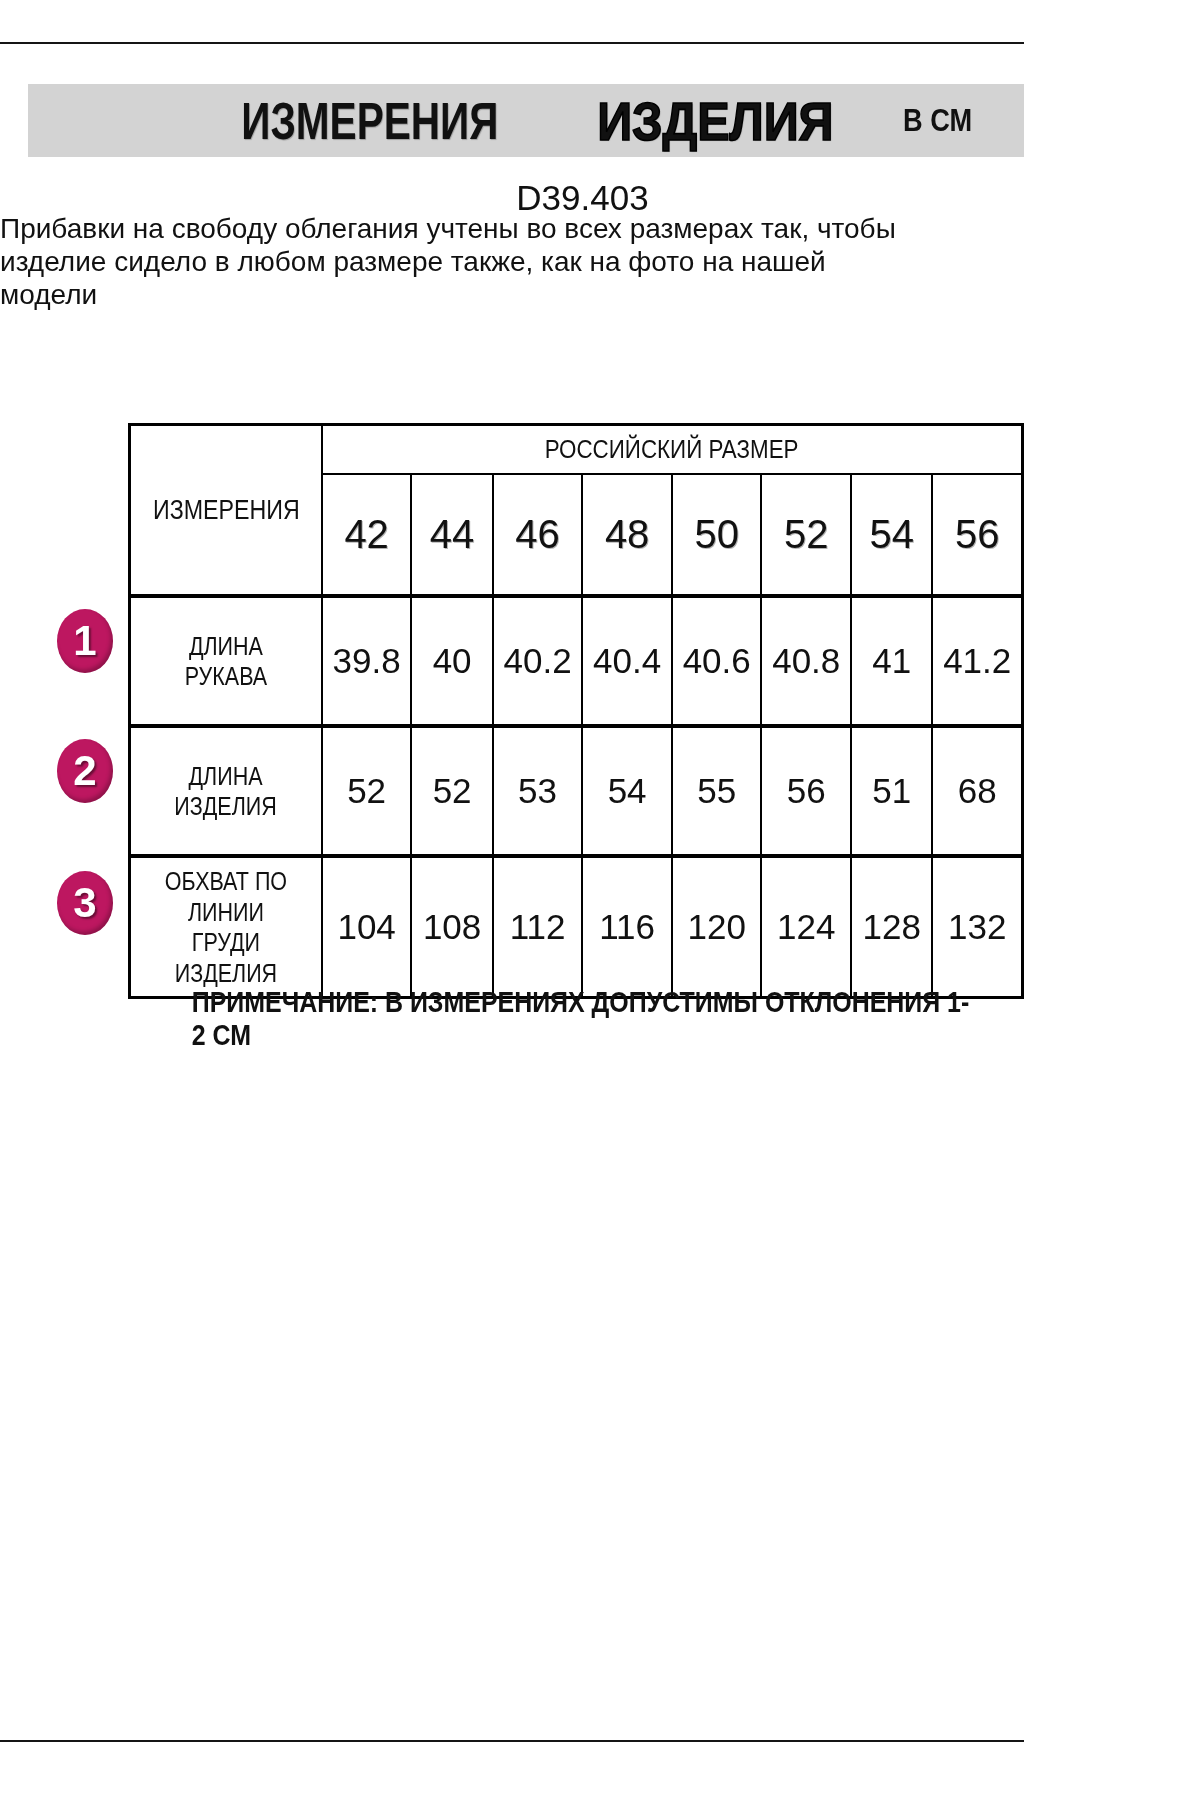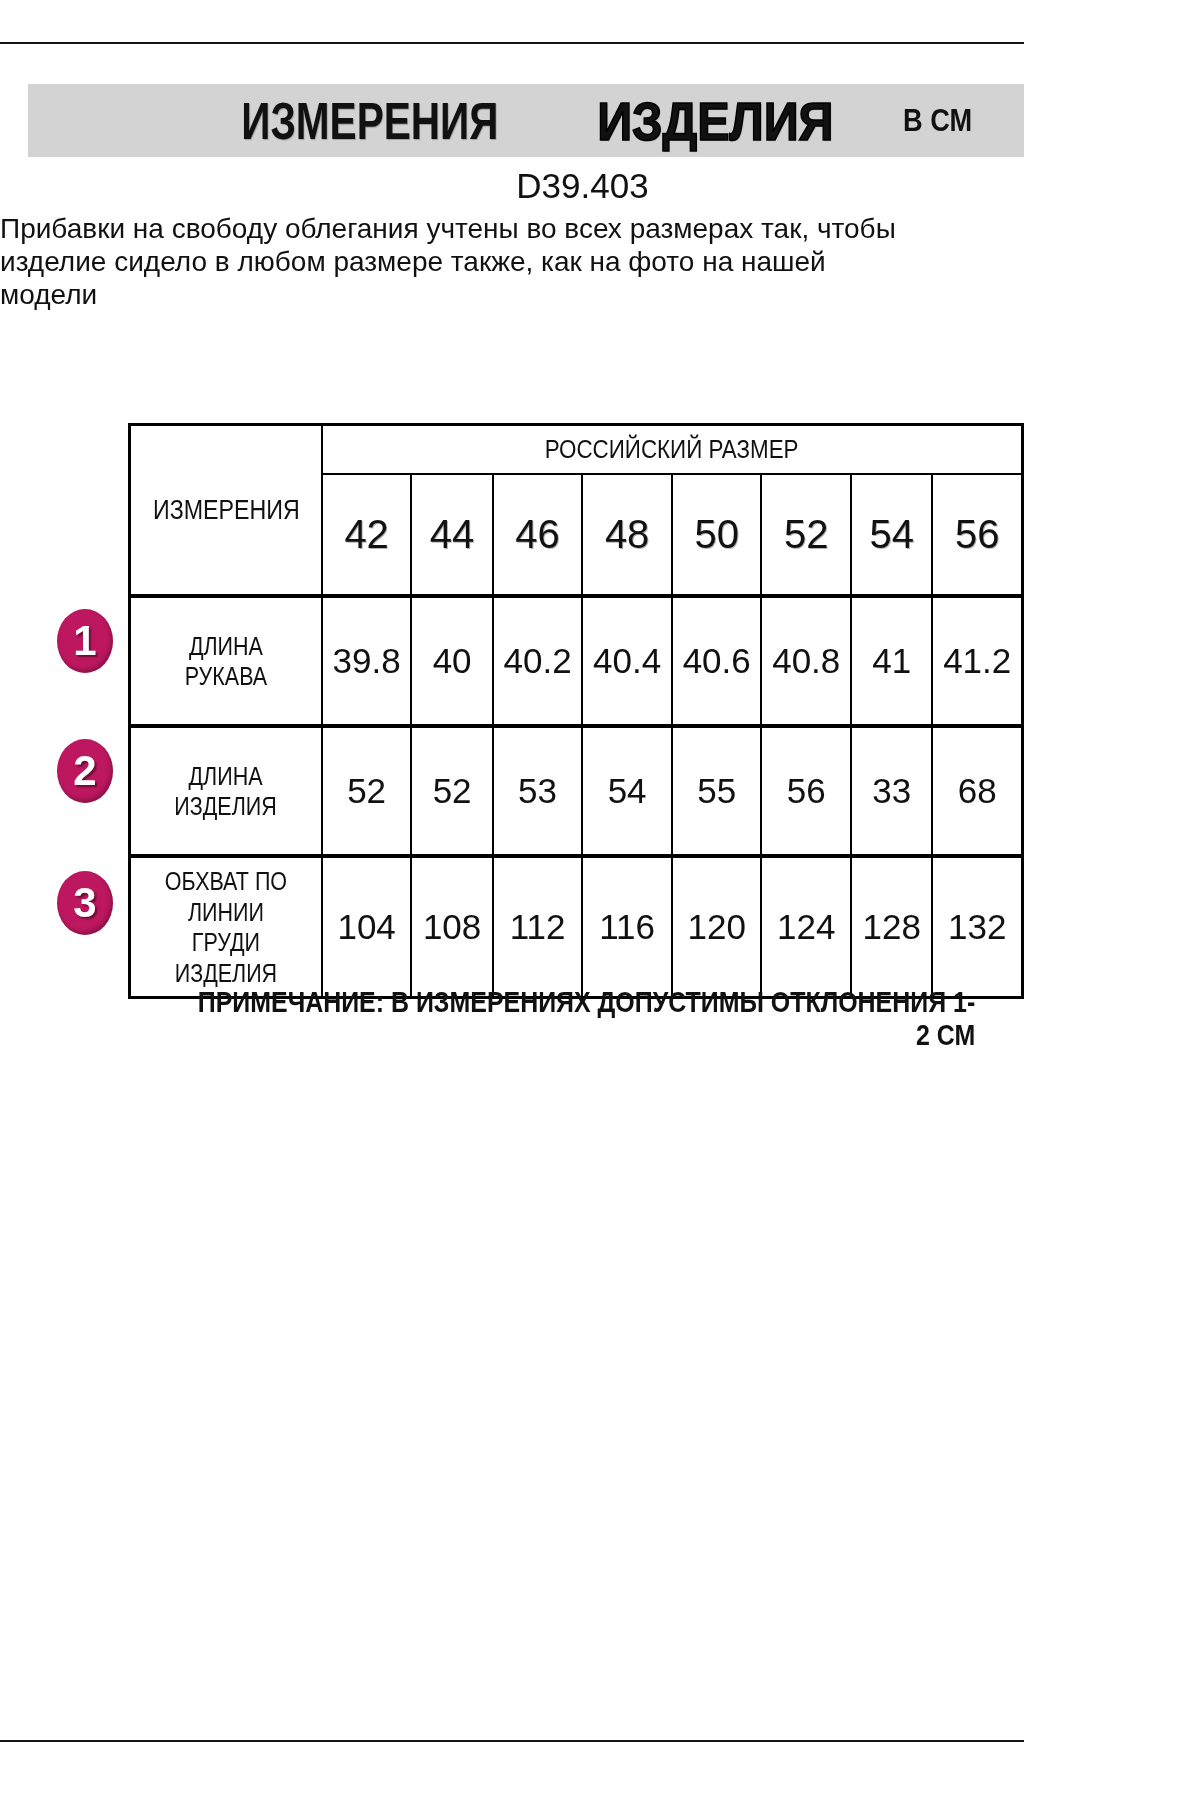--- a/index.html
+++ b/index.html
@@ -9,21 +9,21 @@
   .frame{position:absolute;left:-8px;top:42px;width:1184px;height:1696px;
          border:2px solid #151515;}
 
   .titlebar{position:absolute;left:28px;top:84px;width:1127px;height:73px;
             background:#d3d3d3;display:flex;align-items:center;justify-content:center;gap:50px;}
   .t1{display:inline-block;font-size:52px;font-weight:bold;transform:scaleX(0.78);
       text-shadow:1px 1px 1px rgba(0,0,0,0.25);}
   .t2{display:inline-block;font-size:54px;font-weight:bold;-webkit-text-stroke:1.6px #000;
       transform:scaleX(0.9);text-shadow:1px 1px 1px rgba(0,0,0,0.25);}
   .t3{display:inline-block;font-size:32px;font-weight:bold;transform:scaleX(0.85);}
-  .code{position:absolute;left:0;top:166px;width:1165px;text-align:center;font-size:35px;}
+  .code{position:absolute;left:0;top:178px;width:1165px;text-align:center;font-size:35px;}
   .desc{position:absolute;left:0;top:212px;width:1165px;text-align:left;
         font-size:28px;line-height:33px;}
 
   table.sizes{position:absolute;left:128px;top:423px;border-collapse:collapse;
               table-layout:fixed;border:3px solid #000;}
   table.sizes td,table.sizes th{border:2px solid #000;text-align:center;vertical-align:middle;
               padding:8px;font-weight:normal;}
   .col-label{width:191px;}
   .col-size{width:90px;margin-top:44px;}
   tr.r-group{height:35px;}
@@ -37,21 +37,21 @@
   td.labelcell{font-size:25px;line-height:1.22;}
   .cond{display:inline-block;transform:scaleX(0.86);white-space:pre-line;}
 
   .circle{position:absolute;left:57px;width:56px;height:64px;border-radius:50%;
           display:flex;align-items:center;justify-content:center;
           color:#fff;font-size:42px;font-weight:bold;
           text-shadow:2px 2px 2px rgba(0,0,0,0.45);
           box-shadow:inset -2px -3px 4px rgba(0,0,0,0.25);}
   .c1{top:609px;} .c2{top:739px;} .c3{top:871px;}
 
-  .note{position:absolute;left:128px;top:986px;width:911px;text-align:right;
+  .note{position:absolute;left:128px;top:986px;width:911px;text-align:left;
         font-size:29px;font-weight:bold;}
 </style>
 </head>
 <body>
 
 <div class="page">
 
   <div class="frame"></div>
 
   <div class="titlebar" style="background: rgb(211, 211, 211);">
@@ -105,21 +105,21 @@
       <td class="labelcell">
         <span class="cond">ДЛИНА
 ИЗДЕЛИЯ</span>
       </td>
       <td class="valcell">52</td>
       <td class="valcell">52</td>
       <td class="valcell">53</td>
       <td class="valcell">54</td>
       <td class="valcell">55</td>
       <td class="valcell">56</td>
-      <td class="valcell">33</td>
+      <td class="valcell">51</td>
       <td class="valcell">68</td>
     </tr>
     <tr class="r-data">
       <td class="labelcell">
         <span class="cond">ОБХВАТ ПО
 ЛИНИИ ГРУДИ
 ИЗДЕЛИЯ</span>
       </td>
       <td class="valcell">104</td>
       <td class="valcell">108</td>

